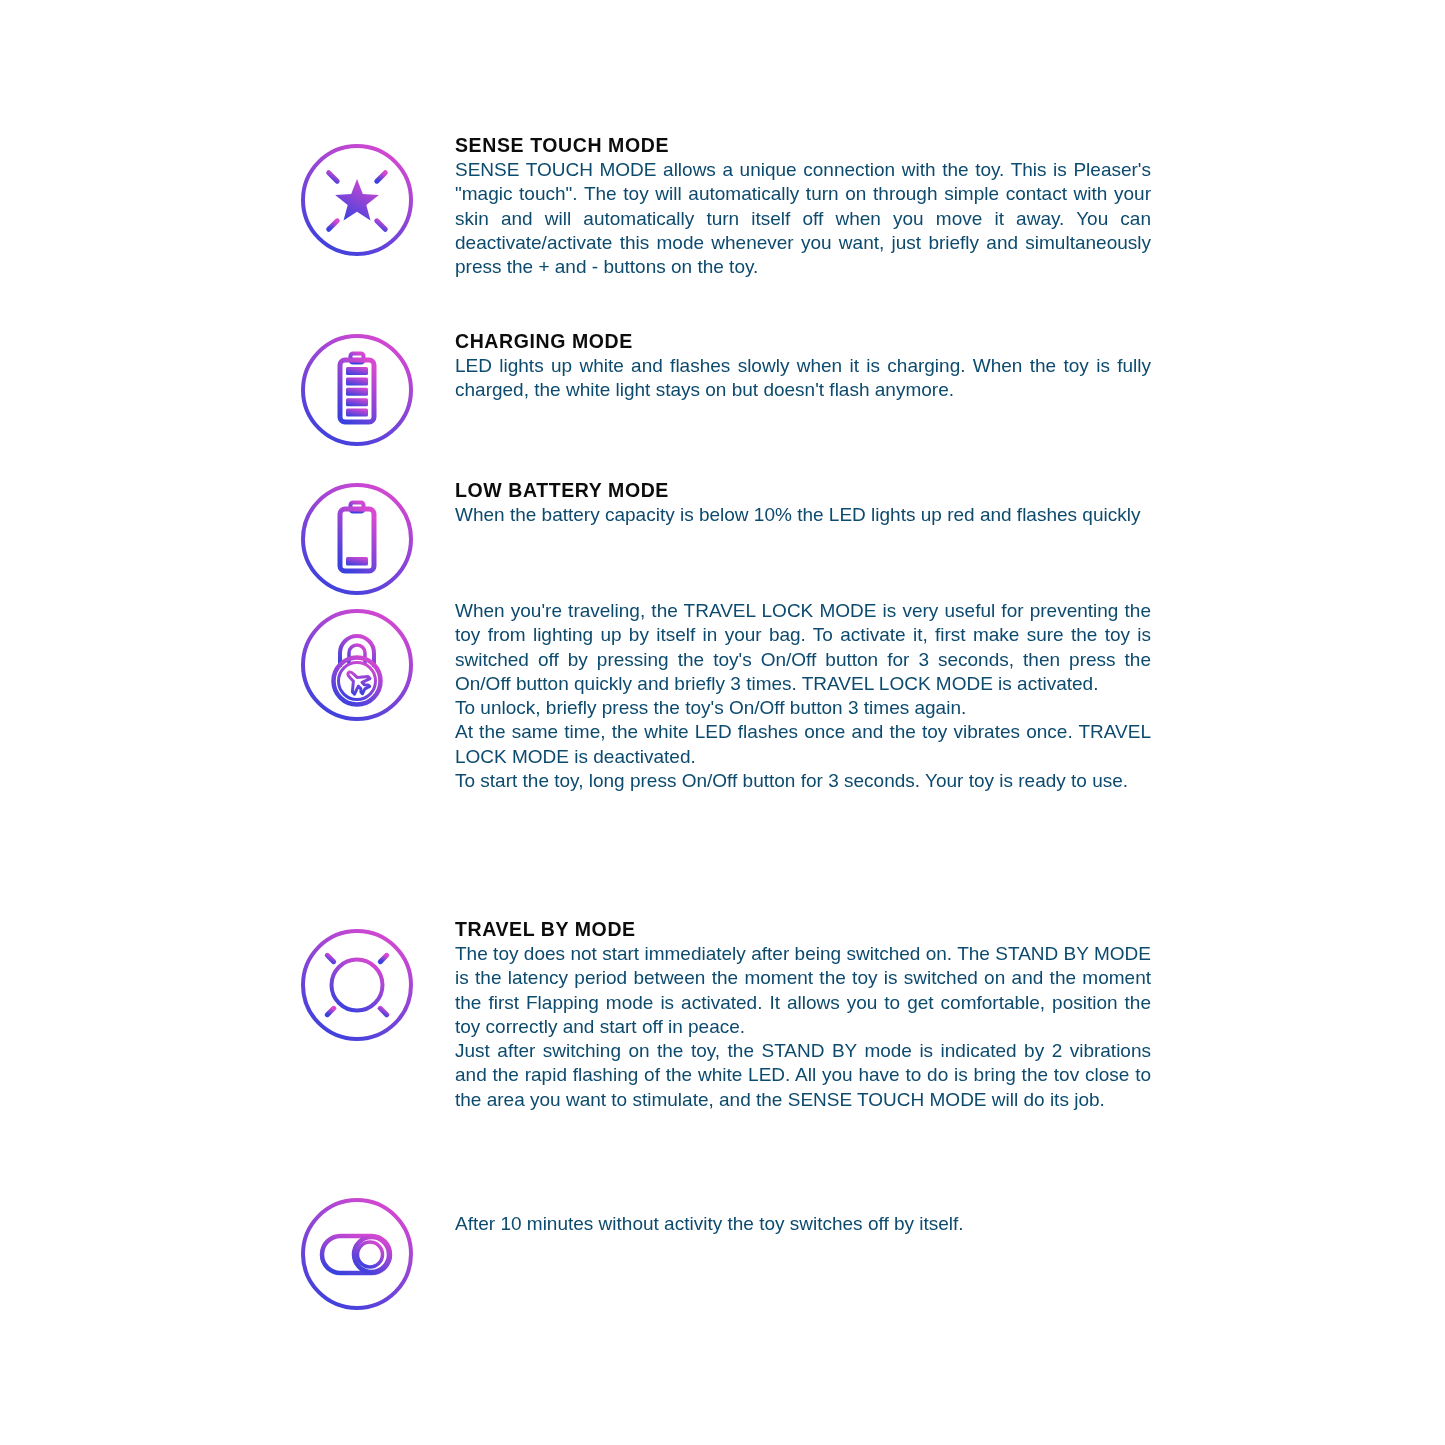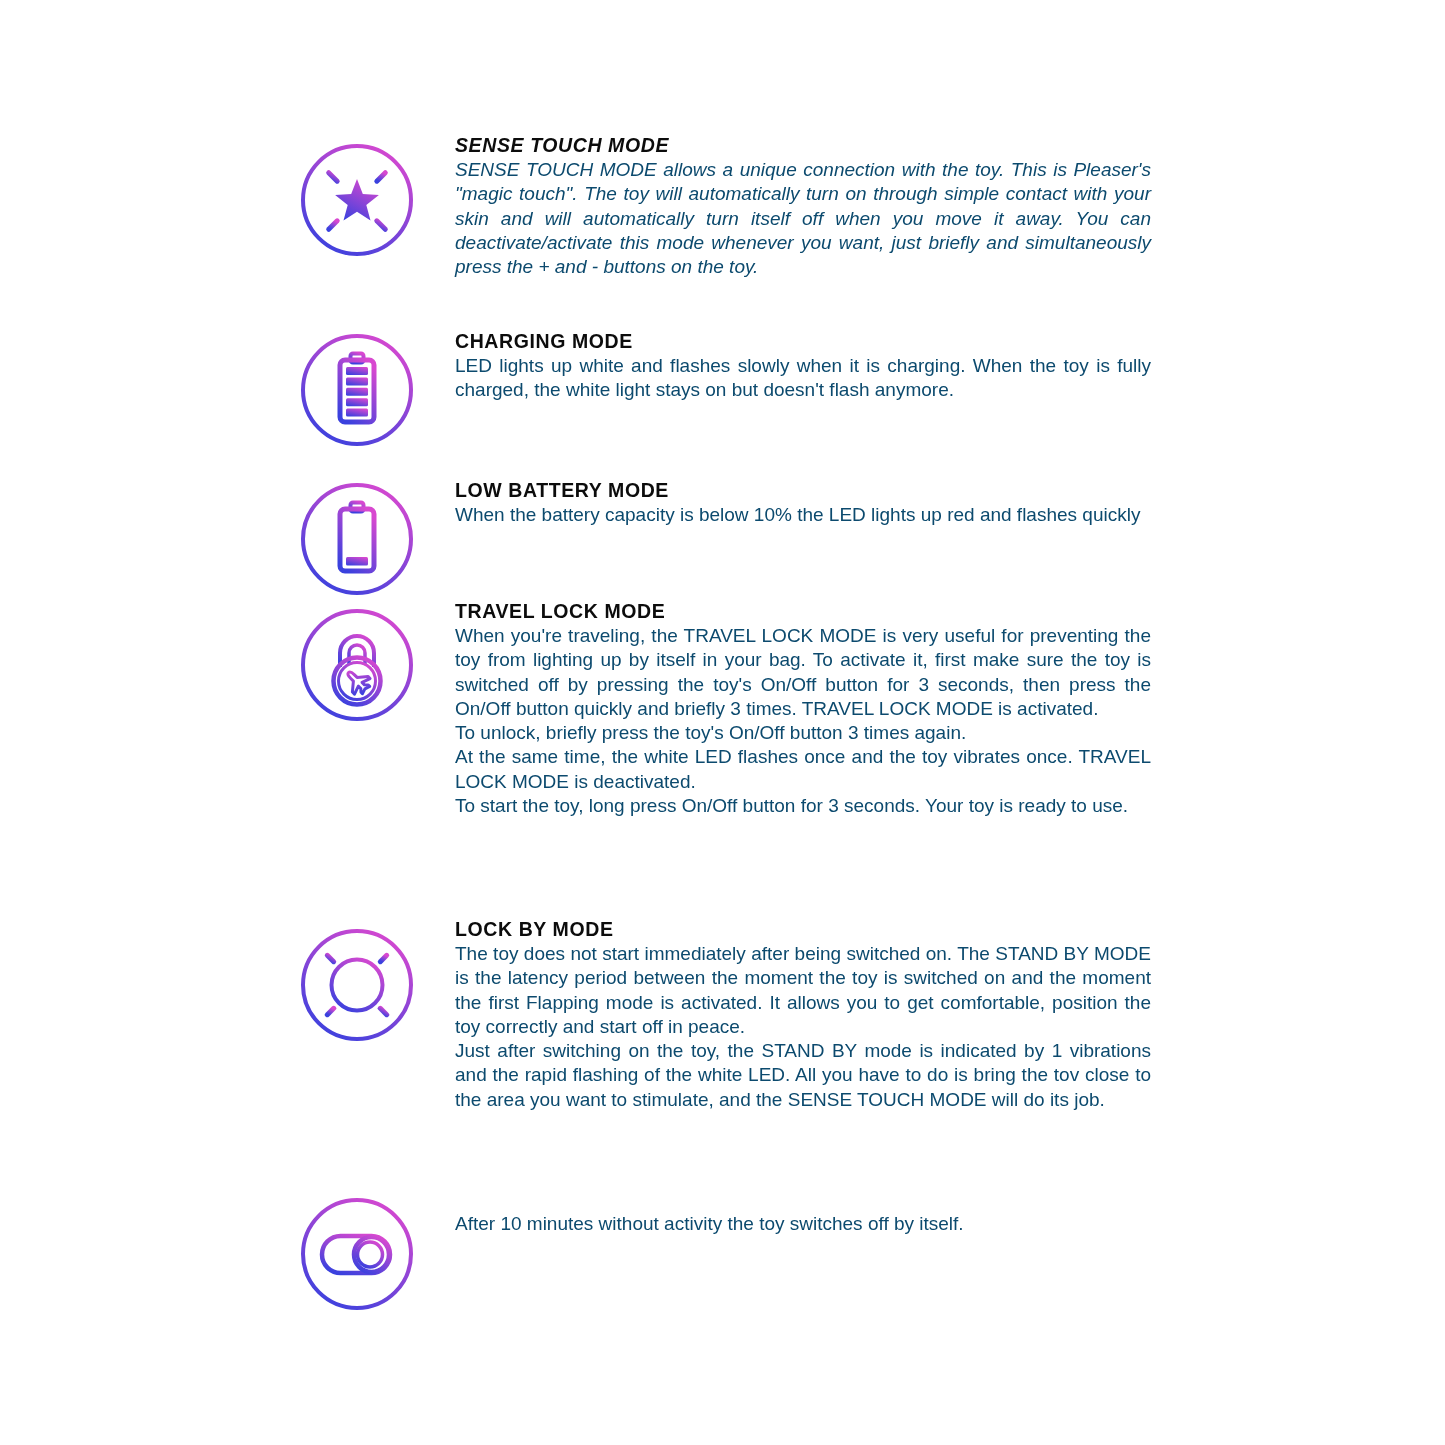--- a/index.html
+++ b/index.html
@@ -31,21 +31,21 @@
     margin: 0;
   }
   .mode-paragraph {
     font-size: 19px;
     line-height: 24.3px;
     text-align: justify;
     margin: 0;
     color: #0c4a6e;
   }
   
-  .icon-s1 { top: 142px; }  .text-s1 { top: 133px; font-style: italic; }
+  .icon-s1 { top: 142px; }  .text-s1 { top: 133px; }
   .icon-s2 { top: 332px; }  .text-s2 { top: 329px; }
   .icon-s3 { top: 481px; }  .text-s3 { top: 478px; }
   .icon-s4 { top: 607px; }  .text-s4 { top: 599px; }
   .icon-s5 { top: 927px; }  .text-s5 { top: 917px; }
   .icon-s6 { top: 1196px; } .text-s6 { top: 1212px; }
 </style>
 </head>
 <body>
 
 <div class="icon-wrap icon-s1">
@@ -129,21 +129,20 @@
     </defs>
     <circle cx="58" cy="58" r="54" fill="none" stroke="url(#grad4)" stroke-width="4"></circle>
     <path d="M41 60 L41 46 A17 17 0 0 1 75 46 L75 60" fill="none" stroke="url(#grad4)" stroke-width="4"></path>
     <path d="M50 58 L50 46 A8 8 0 0 1 66 46 L66 58" fill="none" stroke="url(#grad4)" stroke-width="3.5"></path>
     <circle cx="58" cy="74" r="23.5" fill="none" stroke="url(#grad4)" stroke-width="4.5"></circle>
     <circle cx="58" cy="74" r="18.5" fill="none" stroke="url(#grad4)" stroke-width="3"></circle>
     <path transform="translate(58 74) rotate(-45)" d="M0 -12 C1.8 -12 2.6 -9.5 2.6 -6.5 L2.6 -2.5 L11 4.5 L11 7.5 L2.6 4.5 L2.6 8 L5.2 10.8 L5.2 12.8 L0 11.2 L-5.2 12.8 L-5.2 10.8 L-2.6 8 L-2.6 4.5 L-11 7.5 L-11 4.5 L-2.6 -2.5 L-2.6 -6.5 C-2.6 -9.5 -1.8 -12 0 -12 Z" fill="none" stroke="url(#grad4)" stroke-width="3" stroke-linejoin="round"></path>
   </svg>
 </div>
 <div class="text-block text-s4">
-  <div class="mode-heading">TRAVEL LOCK MODE</div>
   <div class="mode-paragraph">When you're traveling, the TRAVEL LOCK MODE is very useful for preventing the toy from lighting up by itself in your bag. To activate it, first make sure the toy is switched off by pressing the toy's On/Off button for 3 seconds, then press the On/Off button quickly and briefly 3 times. TRAVEL LOCK MODE is activated.</div>
   <div class="mode-paragraph">To unlock, briefly press the toy's On/Off button 3 times again.</div>
   <div class="mode-paragraph">At the same time, the white LED flashes once and the toy vibrates once. TRAVEL LOCK MODE is deactivated.</div>
   <div class="mode-paragraph">To start the toy, long press On/Off button for 3 seconds. Your toy is ready to use.</div>
 </div>
 
 <div class="icon-wrap icon-s5">
   <svg viewBox="0 0 116 116" aria-hidden="true">
     <defs>
       <linearGradient id="grad5" x1="78%" y1="0%" x2="22%" y2="100%">
@@ -160,23 +159,23 @@
       <line x1="91" y1="58" x2="100" y2="58"></line>
       <line x1="25" y1="58" x2="16" y2="58"></line>
       <line x1="81.3" y1="34.7" x2="87.7" y2="28.3"></line>
       <line x1="34.7" y1="34.7" x2="28.3" y2="28.3"></line>
       <line x1="81.3" y1="81.3" x2="87.7" y2="87.7"></line>
       <line x1="34.7" y1="81.3" x2="28.3" y2="87.7"></line>
     </g>
   </svg>
 </div>
 <div class="text-block text-s5">
-  <div class="mode-heading">LOCK BY MODE</div>
+  <div class="mode-heading">TRAVEL BY MODE</div>
   <div class="mode-paragraph">The toy does not start immediately after being switched on. The STAND BY MODE is the latency period between the moment the toy is switched on and the moment the first Flapping mode is activated. It allows you to get comfortable, position the toy correctly and start off in peace.</div>
-  <div class="mode-paragraph">Just after switching on the toy, the STAND BY mode is indicated by 1 vibrations and the rapid flashing of the white LED. All you have to do is bring the tov close to the area you want to stimulate, and the SENSE TOUCH MODE will do its job.</div>
+  <div class="mode-paragraph">Just after switching on the toy, the STAND BY mode is indicated by 2 vibrations and the rapid flashing of the white LED. All you have to do is bring the tov close to the area you want to stimulate, and the SENSE TOUCH MODE will do its job.</div>
 </div>
 
 <div class="icon-wrap icon-s6">
   <svg viewBox="0 0 116 116" aria-hidden="true">
     <defs>
       <linearGradient id="grad6" x1="78%" y1="0%" x2="22%" y2="100%">
         <stop offset="0" stop-color="#D848D0"></stop>
           <stop offset="1" stop-color="#3A41DE"></stop>
       </linearGradient>
     </defs>

